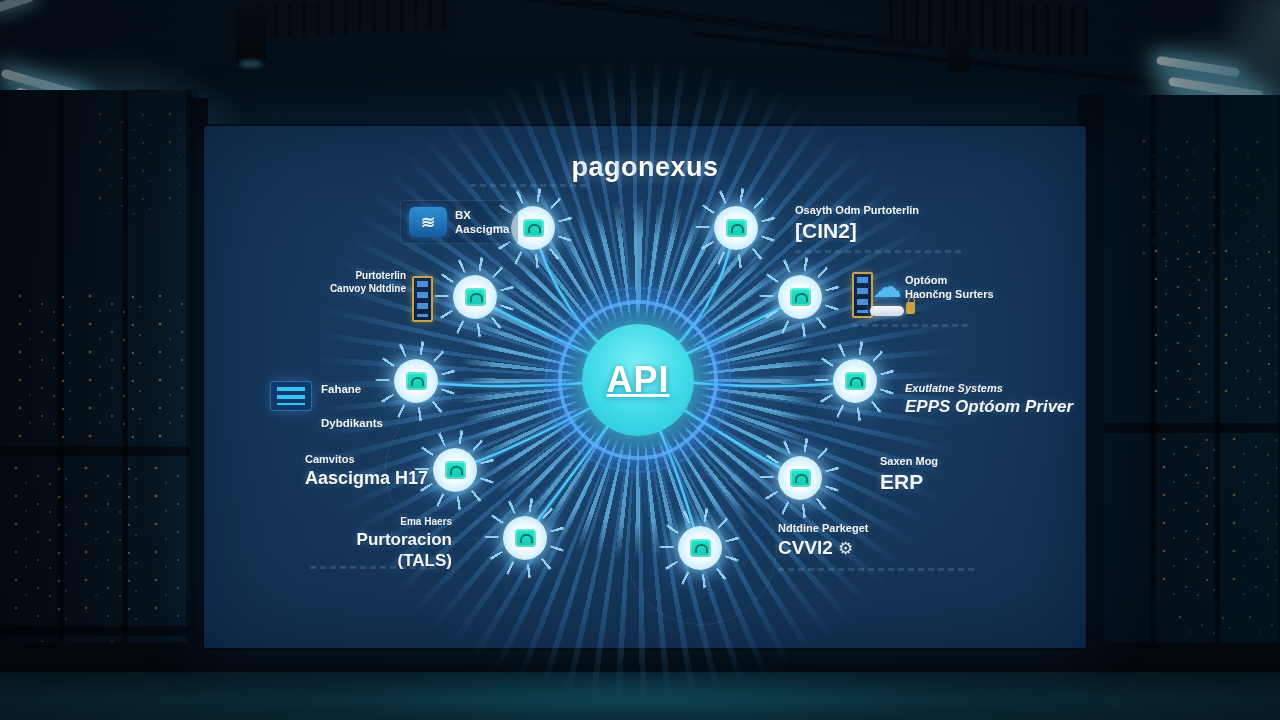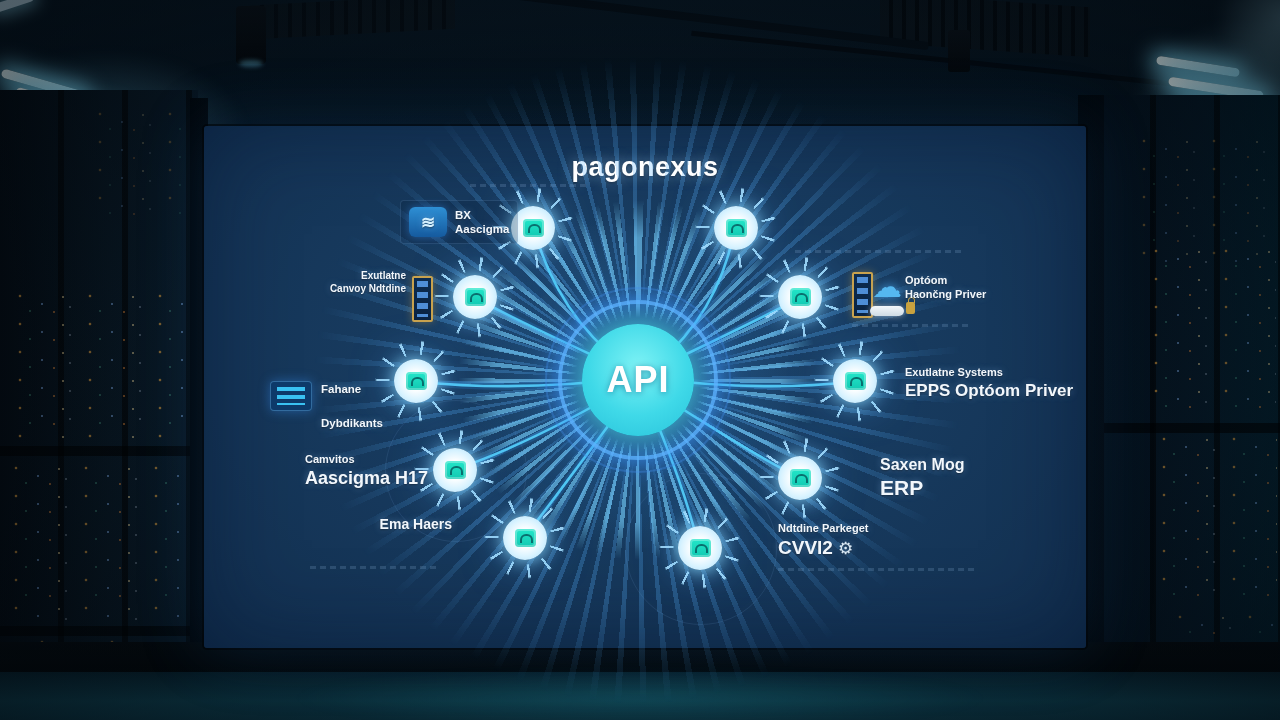--- a/index.html
+++ b/index.html
@@ -79,21 +79,21 @@
             mask:radial-gradient(circle,transparent 0 80px,rgba(0,0,0,.85) 112px 220px,transparent 324px);}
   .rays-a{width:370px;height:370px;background:repeating-conic-gradient(rgba(120,210,255,.6) 0deg 1.8deg,transparent 1.8deg 6.4deg);
     -webkit-mask:radial-gradient(circle,transparent 0 62px,#000 74px 142px,transparent 180px);
             mask:radial-gradient(circle,transparent 0 62px,#000 74px 142px,transparent 180px);}
   .hub-ring2{width:182px;height:182px;border:2px solid rgba(70,140,230,.35);}
   .hub-ring{width:152px;height:152px;border:4px solid rgba(90,170,255,.85);
     box-shadow:0 0 28px rgba(60,140,255,.85), inset 0 0 26px rgba(60,140,255,.6);}
   .hub-core{width:112px;height:112px;display:flex;align-items:center;justify-content:center;
     background:radial-gradient(circle at 50% 38%,#7df2f5,#3fd9e8 55%,#28c2db 100%);
     box-shadow:0 0 34px rgba(80,220,240,.95);font-size:36px;font-weight:800;letter-spacing:1px;
-    text-shadow:0 1px 6px rgba(0,80,120,.55);}
+    text-shadow:0 1px 6px rgba(0,80,120,.55);text-decoration:underline;}
 
   .links{left:0;top:0;width:882px;height:522px;}
 
   
   .node{width:0;height:0;}
   .node>div{position:absolute;transform:translate(-50%,-50%);}
   .spokes{width:88px;height:88px;border-radius:50%;filter:blur(.4px);
     background:repeating-conic-gradient(from 8deg,rgba(170,225,255,.9) 0deg 4deg,transparent 4deg 32.7deg);
     -webkit-mask:radial-gradient(circle,transparent 0 26px,#000 27px 39px,transparent 41px);
             mask:radial-gradient(circle,transparent 0 26px,#000 27px 39px,transparent 41px);}
@@ -125,40 +125,40 @@
   #lab-fahane{left:66px;top:236px;display:flex;align-items:center;gap:9px;}
   #lab-fahane .l1,#lab-fahane .l2{font-size:11.5px;margin-top:20px;}
   .list-ic{width:42px;height:30px;border-radius:4px;background:#0d3a6a;position:relative;
     box-shadow:0 0 12px rgba(60,150,255,.4),inset 0 0 0 1px rgba(120,200,255,.35);}
   .list-ic::before{content:"";position:absolute;inset:6px 7px;
     background:repeating-linear-gradient(180deg,#39c1f2 0 4px,transparent 4px 8px);}
   #lab-camvitos{left:101px;top:327px;}
   #lab-camvitos .l1{font-size:11px;}
   #lab-camvitos .l2{font-size:18px;}
   #lab-purt{left:100px;top:390px;width:148px;text-align:right;}
-  #lab-purt .l1{font-size:14px;}
+  #lab-purt .l1{font-size:10px;}
   #lab-purt .l2{font-size:17px;}
   #lab-cin2{left:591px;top:78px;}
   #lab-cin2 .l1{font-size:11px;}
   #lab-cin2 .l2{font-size:21px;}
   #lab-mutni{left:701px;top:148px;}
   #lab-mutni .l1,#lab-mutni .l2{font-size:11px;}
   .gr-mutni{left:648px;top:146px;}
   .cloud-ic{left:668px;top:146px;font-size:30px;line-height:1;color:#55b8f0;
     text-shadow:0 0 12px rgba(80,180,255,.85);}
   .pill{left:666px;top:180px;width:34px;height:10px;border-radius:5px;
     background:linear-gradient(#f4f8fb,#cfdbe4);box-shadow:0 0 6px rgba(255,255,255,.5);}
   .lock{left:702px;top:176px;width:9px;height:12px;background:#c9a23f;border-radius:2px;}
   .lock::before{content:"";position:absolute;left:1.5px;top:-5px;width:5px;height:5px;
     border:1.5px solid #c9a23f;border-bottom:0;border-radius:5px 5px 0 0;}
-  #lab-epps{left:701px;top:240px;}
+  #lab-epps{left:701px;top:256px;font-style:italic;}
   #lab-epps .l1{font-size:11px;}
   #lab-epps .l2{font-size:17px;}
   #lab-erp{left:676px;top:329px;}
-  #lab-erp .l1{font-size:16px;text-align:center;}
+  #lab-erp .l1{font-size:11px;text-align:center;}
   #lab-erp .l2{font-size:21px;}
   #lab-cvvi2{left:574px;top:396px;}
   #lab-cvvi2 .l1{font-size:11px;}
   #lab-cvvi2 .l2{font-size:19px;}
   .gear{font-size:17px;color:#d8e8f4;margin-left:5px;font-weight:400;}
 
   .micro{height:3px;background:repeating-linear-gradient(90deg,rgba(160,200,240,.55) 0 6px,transparent 6px 10px);opacity:.32;}
   .trace{border:1px solid rgba(150,200,255,.10);border-radius:50%;}
 </style>
 </head>
@@ -325,50 +325,55 @@
     <span class="bx-ic">
         <span class="bx-glyph">≋</span>
       </span>
     <span class="ltext">
         <span class="l1">BX</span>
         <span class="l2">Aascigma</span>
       </span>
   </div>
 
   <div class="abs label" id="lab-canvoy">
-    <span class="l1">Exutlatne</span>
+    <span class="l1">Purtoterlin</span>
     <span class="l2">Canvoy Ndtdine</span>
   </div>
   <div class="gold-rack gr-canvoy"></div>
 
   <div class="abs label" id="lab-fahane">
     <span class="list-ic"></span>
     <span class="ltext">
         <span class="l1">Fahane</span>
         <span class="l2">Dybdikants</span>
       </span>
   </div>
 
   <div class="abs label" id="lab-camvitos">
     <span class="l1">Camvitos</span>
     <span class="l2">Aascigma H17</span>
   </div>
 
   <div class="abs label" id="lab-purt">
     <span class="l1">Ema Haers</span>
-  </div>
-
+    <span class="l2">Purtoracion (TALS)</span>
+  </div>
+
+  <div class="abs label" id="lab-cin2">
+    <span class="l1">Osayth Odm Purtoterlin</span>
+    <span class="l2">[CIN2]</span>
+  </div>
 
   <div class="gold-rack gr-mutni"></div>
   <div class="abs cloud-ic">☁</div>
   <div class="abs pill"></div>
   <div class="abs lock"></div>
   <div class="abs label" id="lab-mutni">
     <span class="l1">Optóom</span>
-    <span class="l2">Haončng Priver</span>
+    <span class="l2">Haončng Surters</span>
   </div>
 
   <div class="abs label" id="lab-epps">
     <span class="l1">Exutlatne Systems</span>
     <span class="l2">EPPS Optóom Priver</span>
   </div>
 
   <div class="abs label" id="lab-erp">
     <span class="l1">Saxen Mog</span>
     <span class="l2">ERP</span>

